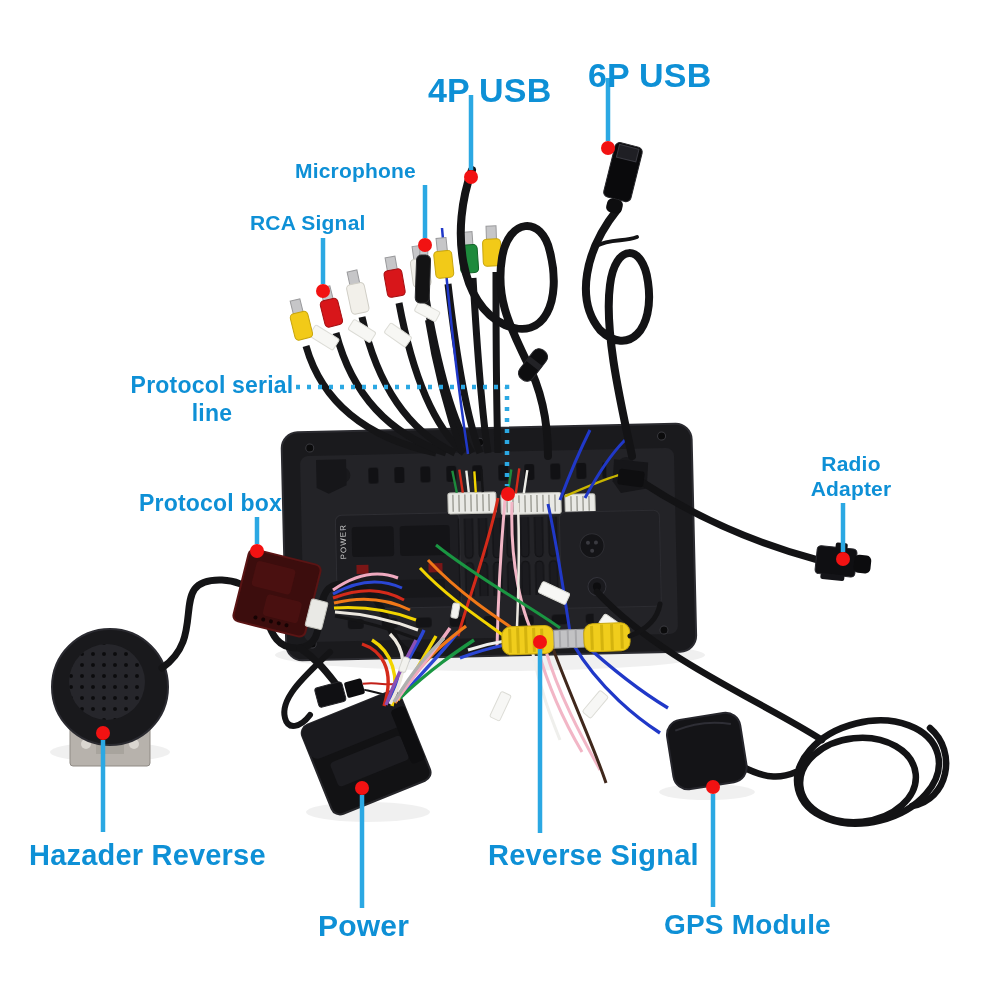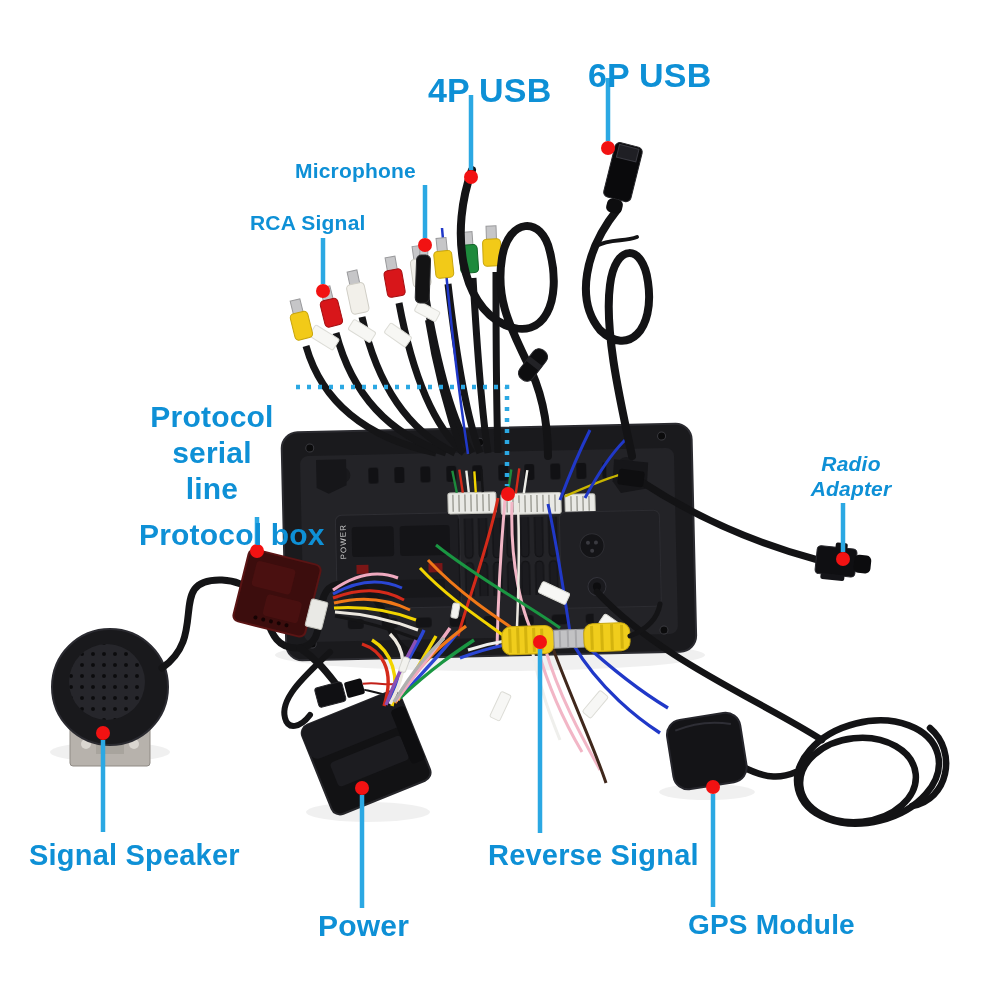--- a/index.html
+++ b/index.html
@@ -7,21 +7,21 @@
     --leader:#2ba8e3;
     --dot:#f21212;
   }
   html,body{margin:0;padding:0;background:#fff;}
   .stage{position:relative;width:1000px;height:1000px;background:#ffffff;overflow:hidden;
          font-family:"Liberation Sans",sans-serif;}
   .scene{position:absolute;left:0;top:0;}
   .lbl{position:absolute;font-weight:bold;color:var(--label);white-space:pre-line;
        line-height:1.2;letter-spacing:.2px;}
   .center{text-align:center;}
-  .s23{font-size:30px;margin-top:27px;} .s24{font-size:21px;} .s26{font-size:34px;}
+  .s23{font-size:23px;} .s24{font-size:21px;} .s26{font-size:34px;}
   .s28{font-size:28px;} .s29{font-size:29px;} .s30{font-size:30px;}
 </style>
 </head>
 <body>
 
 <div class="stage">
 
 <svg class="scene" width="1000" height="1000" viewBox="0 0 1000 1000" xmlns="http://www.w3.org/2000/svg">
   <defs>
     <pattern id="holes" width="11" height="11" patternUnits="userSpaceOnUse">
@@ -346,20 +346,20 @@
   </g>
 </svg>
 
 <div class="lbl s26" style="left:428px;top:70px;">4P USB</div>
 <div class="lbl s26" style="left:588px;top:55px;">6P USB</div>
 <div class="lbl s24" style="left:295px;top:158px;">Microphone</div>
 <div class="lbl s24" style="left:250px;top:210px;">RCA Signal</div>
 <div class="lbl s23 center" style="left:126px;top:372px;width:172px;">Protocol serial
 line</div>
 <div class="lbl s23" style="left:139px;top:490px;">Protocol box</div>
-<div class="lbl s24 center" style="left:796px;top:451px;width:110px;font-style:italic;">Radio
+<div class="lbl s24 center" style="left:796px;top:451px;width:110px;">Radio
 Adapter</div>
-<div class="lbl s29" style="left:29px;top:838px;">Signal Speaker</div>
+<div class="lbl s29" style="left:29px;top:838px;">Hazader Reverse</div>
 <div class="lbl s30" style="left:318px;top:908px;">Power</div>
 <div class="lbl s29" style="left:488px;top:838px;">Reverse Signal</div>
-<div class="lbl s28" style="left:664px;top:908px;margin-left:24px;">GPS Module</div>
+<div class="lbl s28" style="left:664px;top:908px;">GPS Module</div>
 
 </div>
 
 </body></html>

